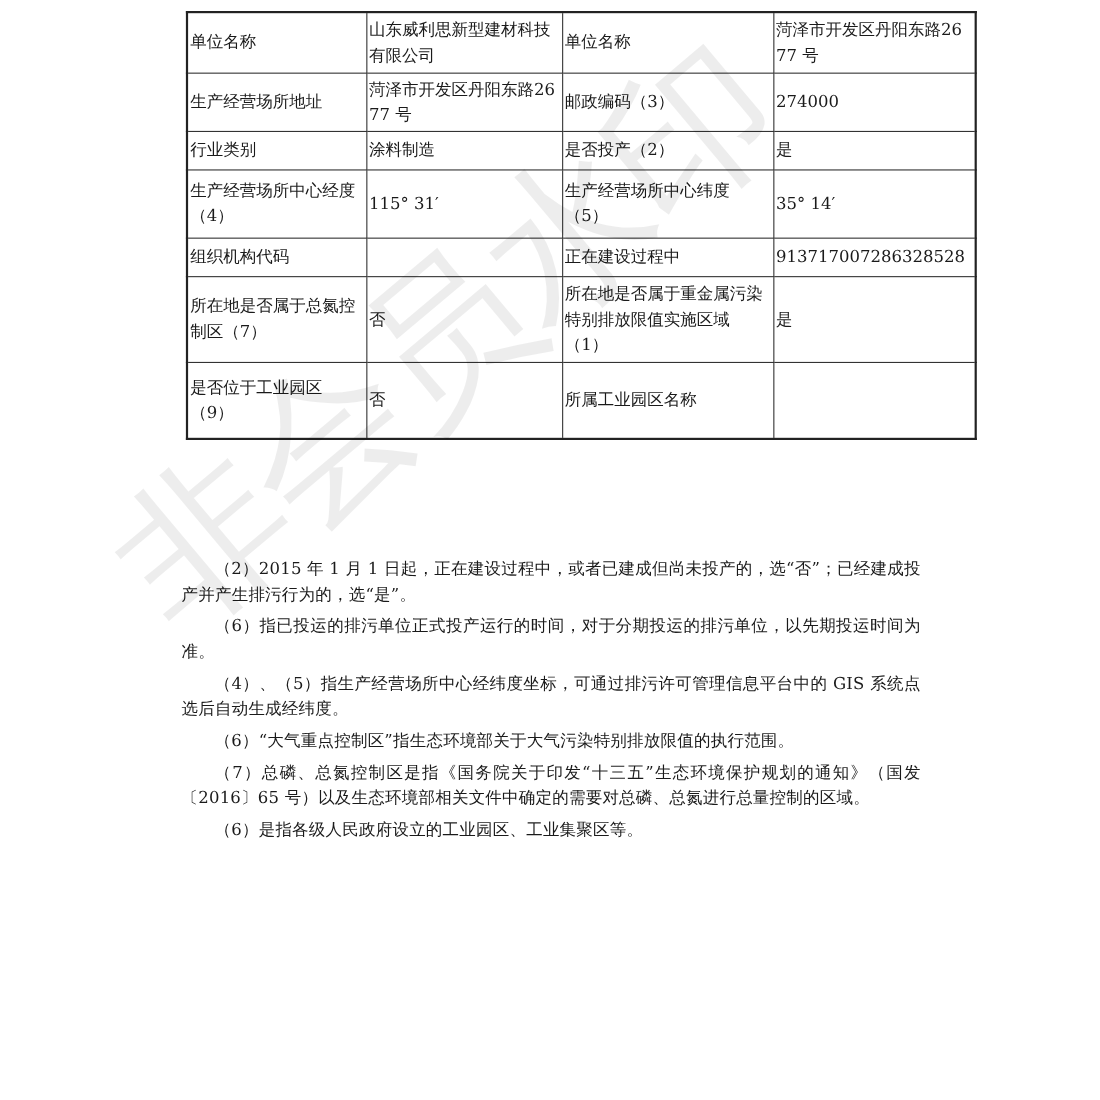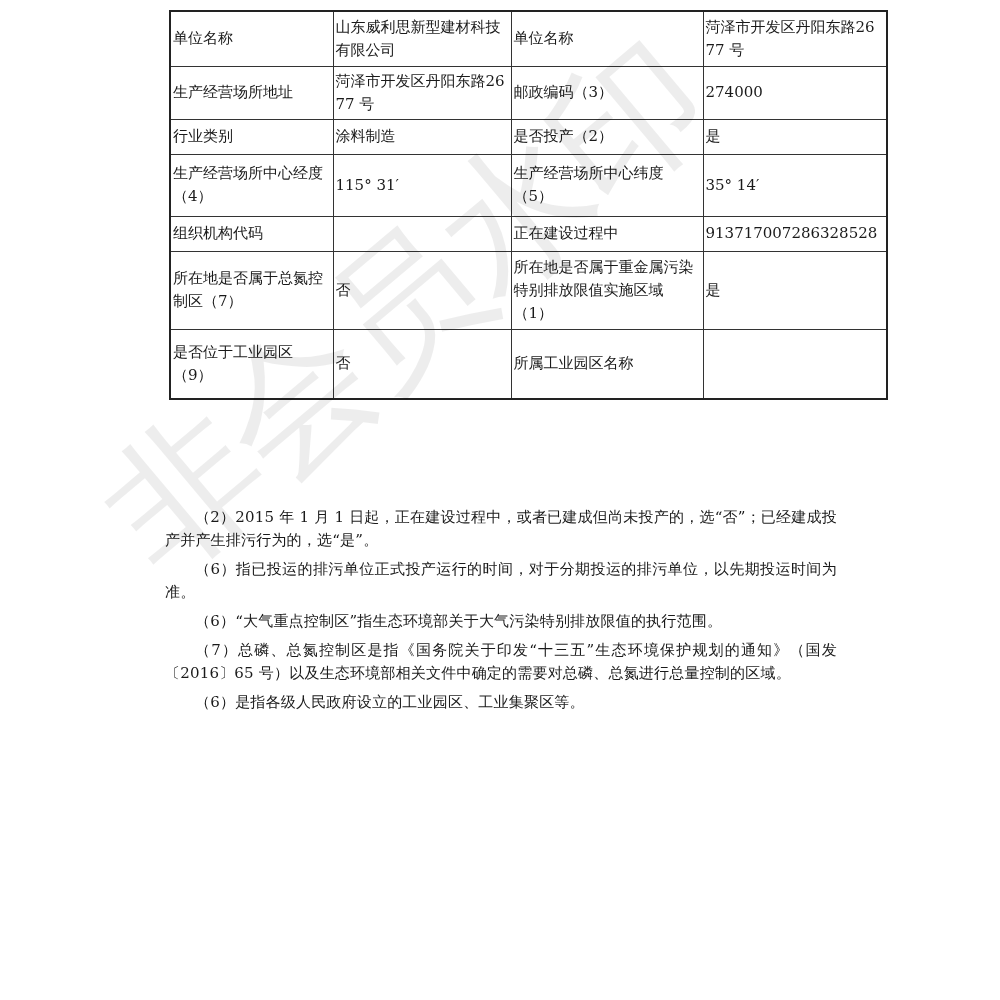--- a/index.html
+++ b/index.html
@@ -97,18 +97,19 @@
       <td>否</td>
       <td>所属工业园区名称</td>
       <td></td>
     </tr>
   </tbody>
 </table>
 
 <div class="notes">
   <p class="note-item">（2）2015 年 1 月 1 日起，正在建设过程中，或者已建成但尚未投产的，选“否”；已经建成投产并产生排污行为的，选“是”。</p>
   <p class="note-item">（6）指已投运的排污单位正式投产运行的时间，对于分期投运的排污单位，以先期投运时间为准。</p>
+  <p class="note-item">（4）、（5）指生产经营场所中心经纬度坐标，可通过排污许可管理信息平台中的 GIS 系统点选后自动生成经纬度。</p>
   <p class="note-item">（6）“大气重点控制区”指生态环境部关于大气污染特别排放限值的执行范围。</p>
   <p class="note-item">（7）总磷、总氮控制区是指《国务院关于印发“十三五”生态环境保护规划的通知》（国发〔2016〕65 号）以及生态环境部相关文件中确定的需要对总磷、总氮进行总量控制的区域。</p>
   <p class="note-item">（6）是指各级人民政府设立的工业园区、工业集聚区等。</p>
 </div>
 
 <div class="watermark">非会员水印</div>
 
 </body></html>

